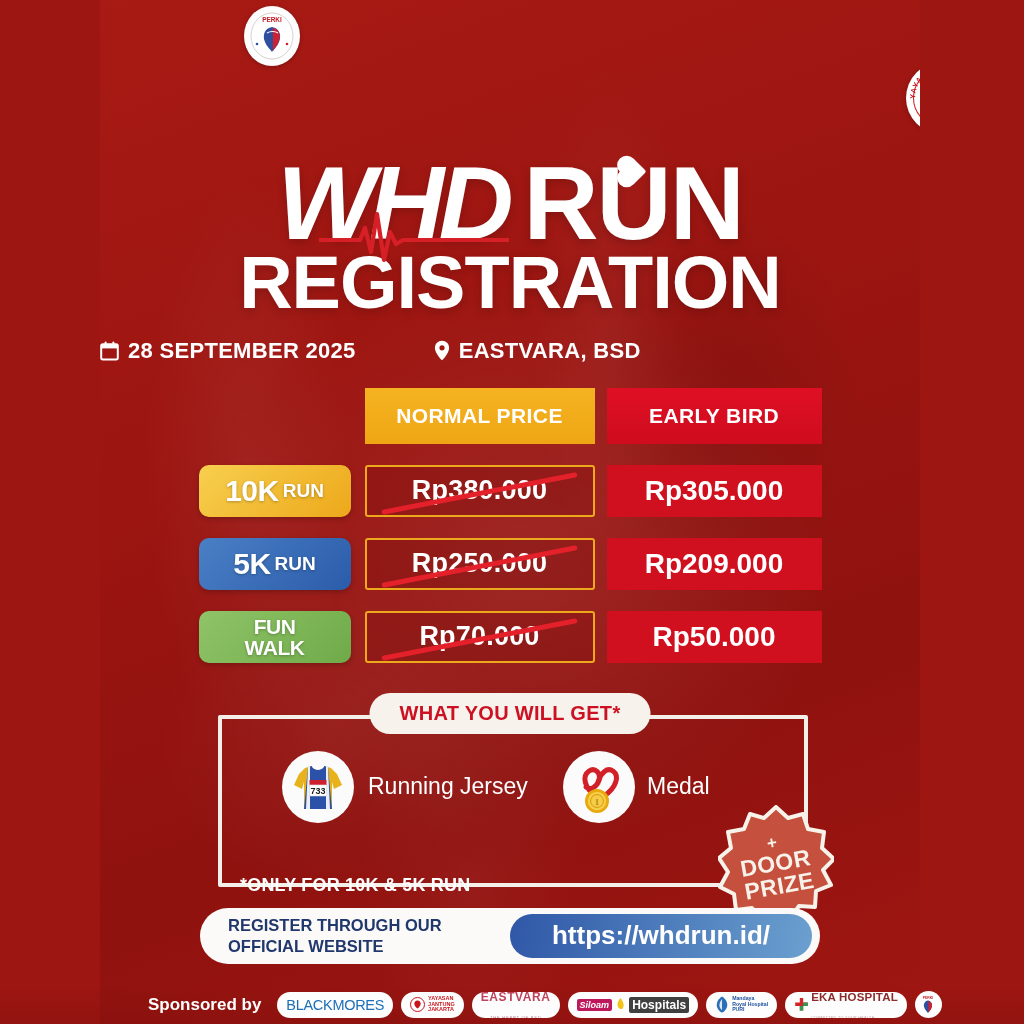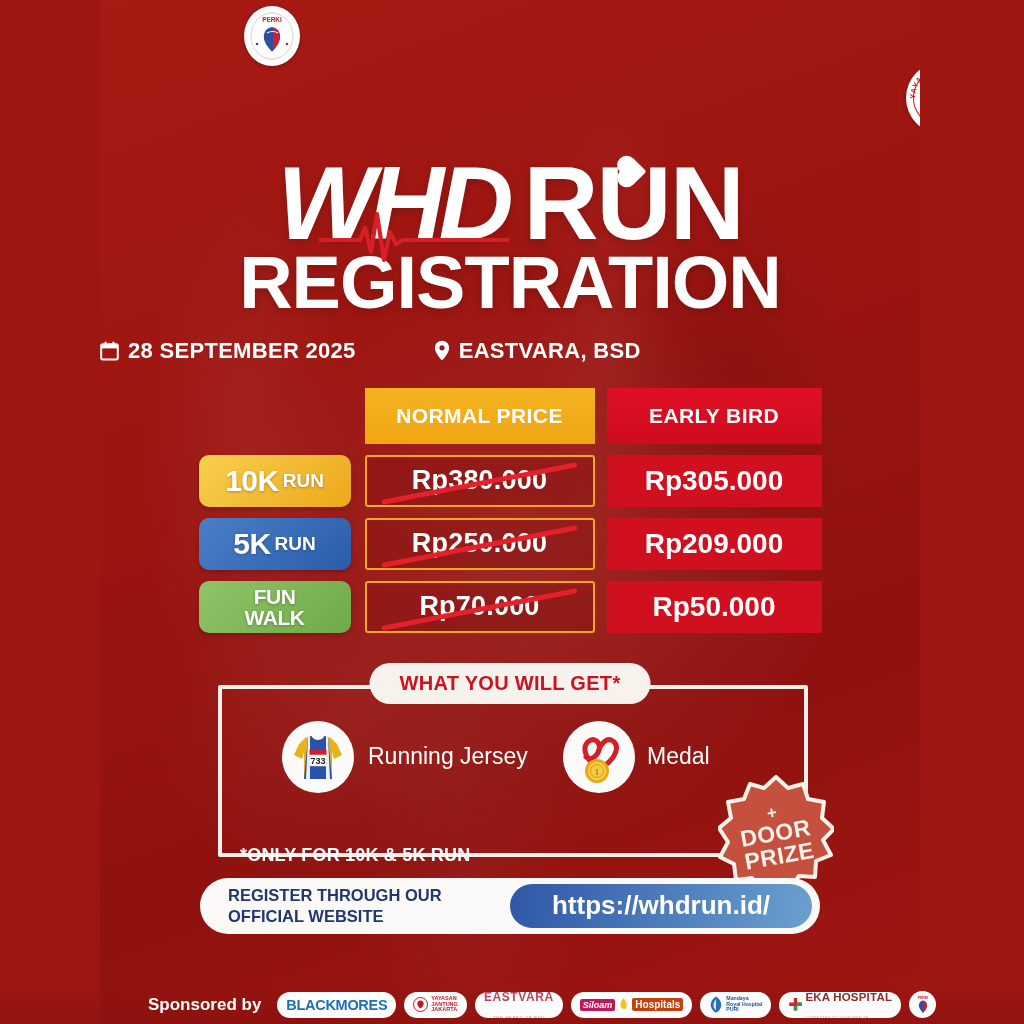--- a/index.html
+++ b/index.html
@@ -85,21 +85,21 @@
   }
   .meta-item { display: flex; align-items: center; gap: 9px; }
   .meta-icon { display: inline-flex; }
 
   
   #price-table {
     margin-top: 24px; padding: 0 0 0 0;
     display: grid;
     grid-template-columns: 152px 14px 230px 12px 215px;
     justify-content: center;
-    row-gap: 11px;
+    row-gap: 21px;
   }
   .hdr { height: 56px; display: flex; align-items: center; justify-content: center;
          font-size: 21px; font-weight: 800; color: #fff; letter-spacing: .4px; }
   #hdr-normal { background: linear-gradient(180deg,#f5b321,#efa615); }
   #hdr-early  { background: linear-gradient(180deg,#df0f24,#cf0c1e); }
   .spacer { }
 
   .cat-badge {
     height: 52px; border-radius: 10px;
     display: flex; align-items: center; justify-content: center;
@@ -185,29 +185,29 @@
     position: absolute; left: 0; bottom: 0; width: 1024px; height: 39px; z-index: 7;
     display: flex; align-items: center; gap: 8px; padding: 0 16px 0 148px;
     background: linear-gradient(180deg, rgba(140,18,14,0) 0%, rgba(125,14,11,0.35) 100%);
   }
   #sponsor-label { color: #fff; font-size: 17px; font-weight: 800; white-space: nowrap; margin-right: 8px; }
   .sponsor-pill {
     height: 26px; background: #fdfdfd; border-radius: 13px;
     display: flex; align-items: center; justify-content: center; gap: 4px;
     padding: 0 9px; white-space: nowrap; overflow: hidden;
   }
-  .sp-blackmores { color: #1d6fb8; font-size: 14.5px; font-weight: 700; letter-spacing: -.3px; }
+  .sp-blackmores { color: #1d6fb8; font-size: 14.5px; font-weight: 400; letter-spacing: -.3px; }
   .sp-yjj { display: flex; align-items: center; gap: 3px; }
   .sp-yjj .yjj-t { color: #c8161d; font-size: 5.5px; font-weight: 800; line-height: 1.05; text-align: left; }
   .sp-eastvara { text-align: center; }
   .sp-eastvara .ev-m { color: #c0415a; font-size: 12px; font-weight: 700; letter-spacing: .6px; }
   .sp-eastvara .ev-s { color: #b97d8c; font-size: 4.2px; letter-spacing: .7px; }
   .sp-siloam { display: flex; align-items: center; }
   .sp-siloam .si-b { background: #be185d; color: #fff; font-size: 9px; font-weight: 800; padding: 1px 3px; border-radius: 2px; font-style: italic; }
-  .sp-siloam .si-g { background: #c2410c; color: #fff; font-size: 10px; font-weight: 800; padding: 1px 3px; border-radius: 2px; }
+  .sp-siloam .si-g { background: #404040; color: #fff; font-size: 12px; font-weight: 800; padding: 1px 3px; border-radius: 2px; }
   .sp-mandaya { display: flex; align-items: center; gap: 3px; }
   .sp-mandaya .md-t { color: #1d4e9c; font-size: 5.2px; font-weight: 700; line-height: 1.15; text-align: left; }
   .sp-eka { display: flex; align-items: center; gap: 2px; }
   .sp-eka .ek-t { color: #8c2b2b; font-size: 11.5px; font-weight: 700; letter-spacing: .2px; }
   .sp-eka .ek-s { color: #c09a9a; font-size: 3.6px; letter-spacing: .4px; }
   #sponsor-perki {
     width: 27px; height: 27px; border-radius: 50%; background: #fdfdfd;
     display: flex; align-items: center; justify-content: center; flex: none;
   }
 </style>

